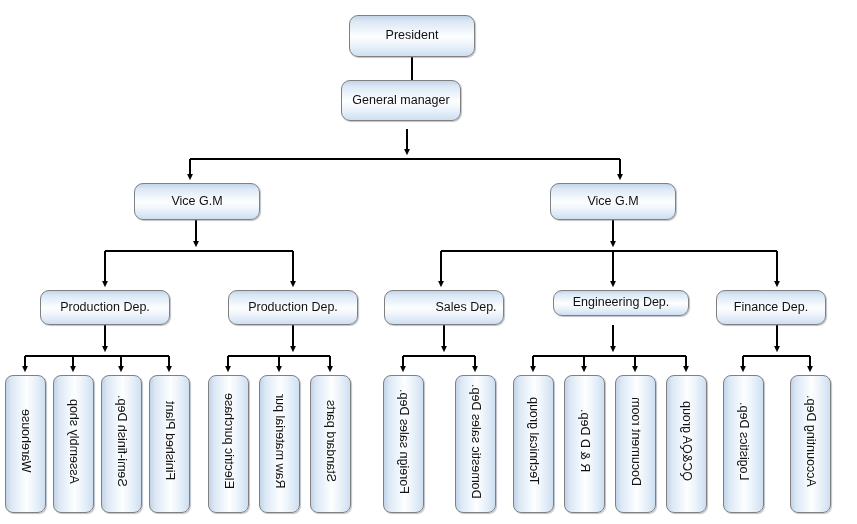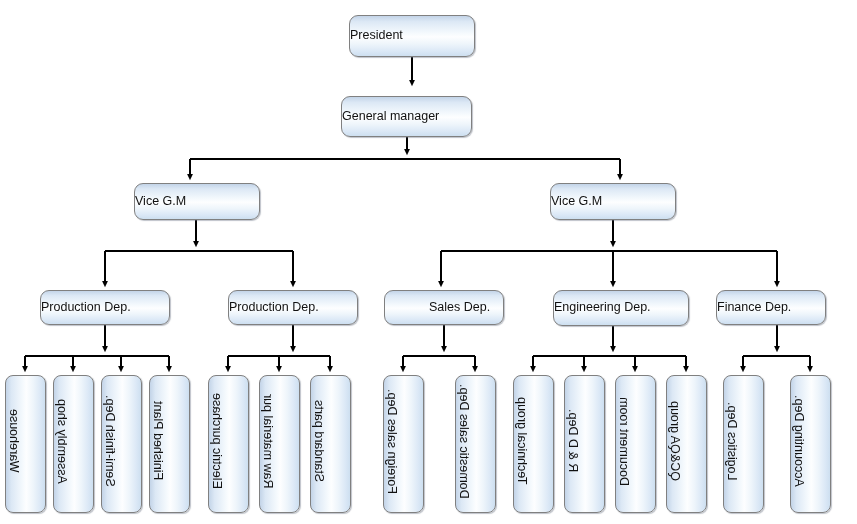--- a/index.html
+++ b/index.html
@@ -32,21 +32,21 @@
         #c3d4e8 0%,
         #dce8f5 14%,
         #f4f9fd 42%,
         #fdfeff 52%,
         #eef5fb 70%,
         #dbe8f6 88%,
         #cddff0 100%);
     box-shadow: 1px 1px 1px rgba(110,120,135,0.45);
     display: flex;
     align-items: center;
-    justify-content: flex-start;
+    justify-content: center;
     color: #111111;
     font-size: 12.5px;
     line-height: 1.1;
     white-space: nowrap;
   }
   .node.leaf {
     border-radius: 8px;
     background: linear-gradient(to right,
         #c3d4e8 0%,
         #dce8f5 14%,
@@ -128,39 +128,39 @@
       <line x1="743" y1="356" x2="810" y2="356"></line>
       <line x1="743" y1="356" x2="743" y2="369" marker-end="url(#arrow)"></line>
       <line x1="810" y1="356" x2="810" y2="369" marker-end="url(#arrow)"></line>
     </g>
   </svg>
 
   <div id="nodes-layer">
       <div class="node" style="left: 349px; top: 15px; width: 126px; height: 42px;">
         <span class="label">President</span>
       </div>
-      <div class="node" style="left: 341px; top: 96px; width: 131px; height: 41px;">
+      <div class="node" style="left: 341px; top: 80px; width: 120px; height: 41px;">
         <span class="label">General manager</span>
       </div>
       <div class="node" style="left: 134px; top: 183px; width: 126px; height: 37px;">
         <span class="label">Vice G.M</span>
       </div>
       <div class="node" style="left: 550px; top: 183px; width: 126px; height: 37px;">
         <span class="label">Vice G.M</span>
       </div>
       <div class="node" style="left: 40px; top: 290px; width: 130px; height: 35px;">
         <span class="label">Production Dep.</span>
       </div>
       <div class="node" style="left: 228px; top: 290px; width: 130px; height: 35px;">
         <span class="label">Production Dep.</span>
       </div>
       <div class="node" style="left: 384px; top: 290px; width: 120px; height: 35px; padding-left: 44px;">
         <span class="label">Sales Dep.</span>
       </div>
-      <div class="node" style="left: 553px; top: 290px; width: 136px; height: 36px;">
+      <div class="node" style="left: 553px; top: 290px; width: 136px; height: 26px;">
         <span class="label">Engineering Dep.</span>
       </div>
       <div class="node" style="left: 716px; top: 290px; width: 110px; height: 35px;">
         <span class="label">Finance Dep.</span>
       </div>
       <div class="node leaf" style="left: 5px; top: 375px; width: 41px; height: 138px;">
         <span class="label">Warehouse</span>
       </div>
       <div class="node leaf" style="left: 53px; top: 375px; width: 41px; height: 138px;">
         <span class="label">Assembly shop</span>

